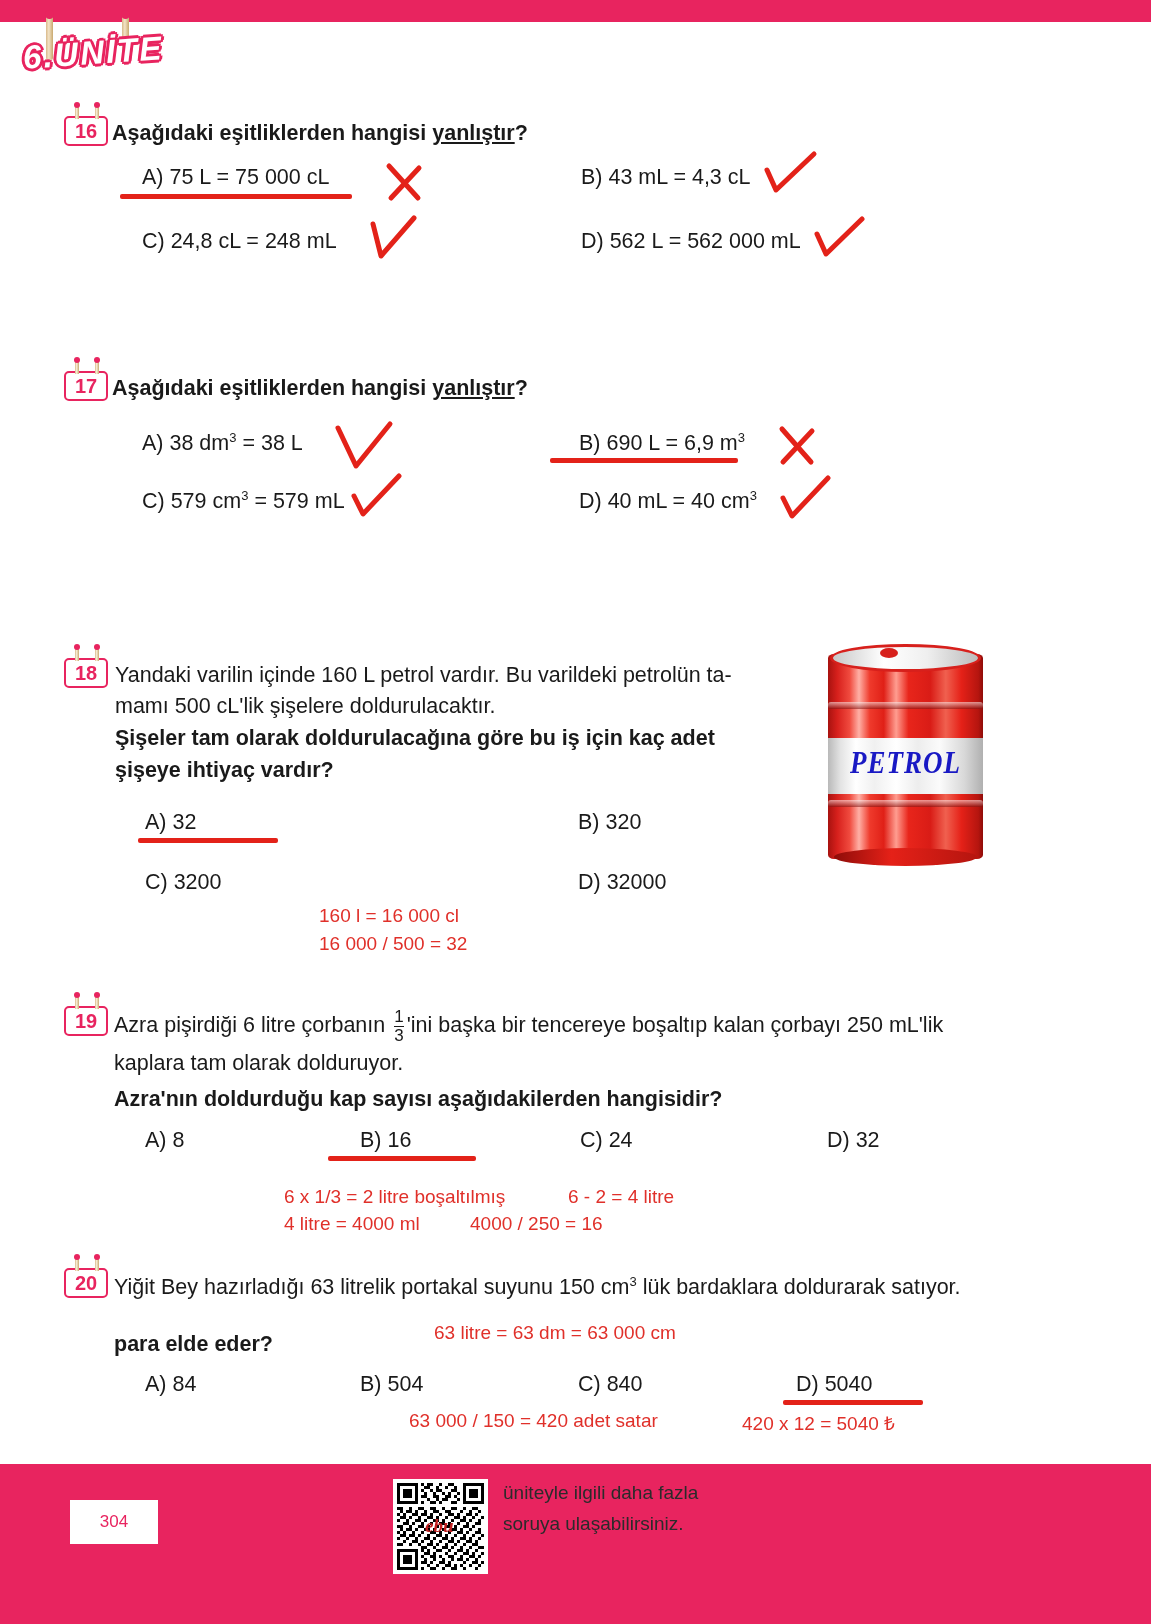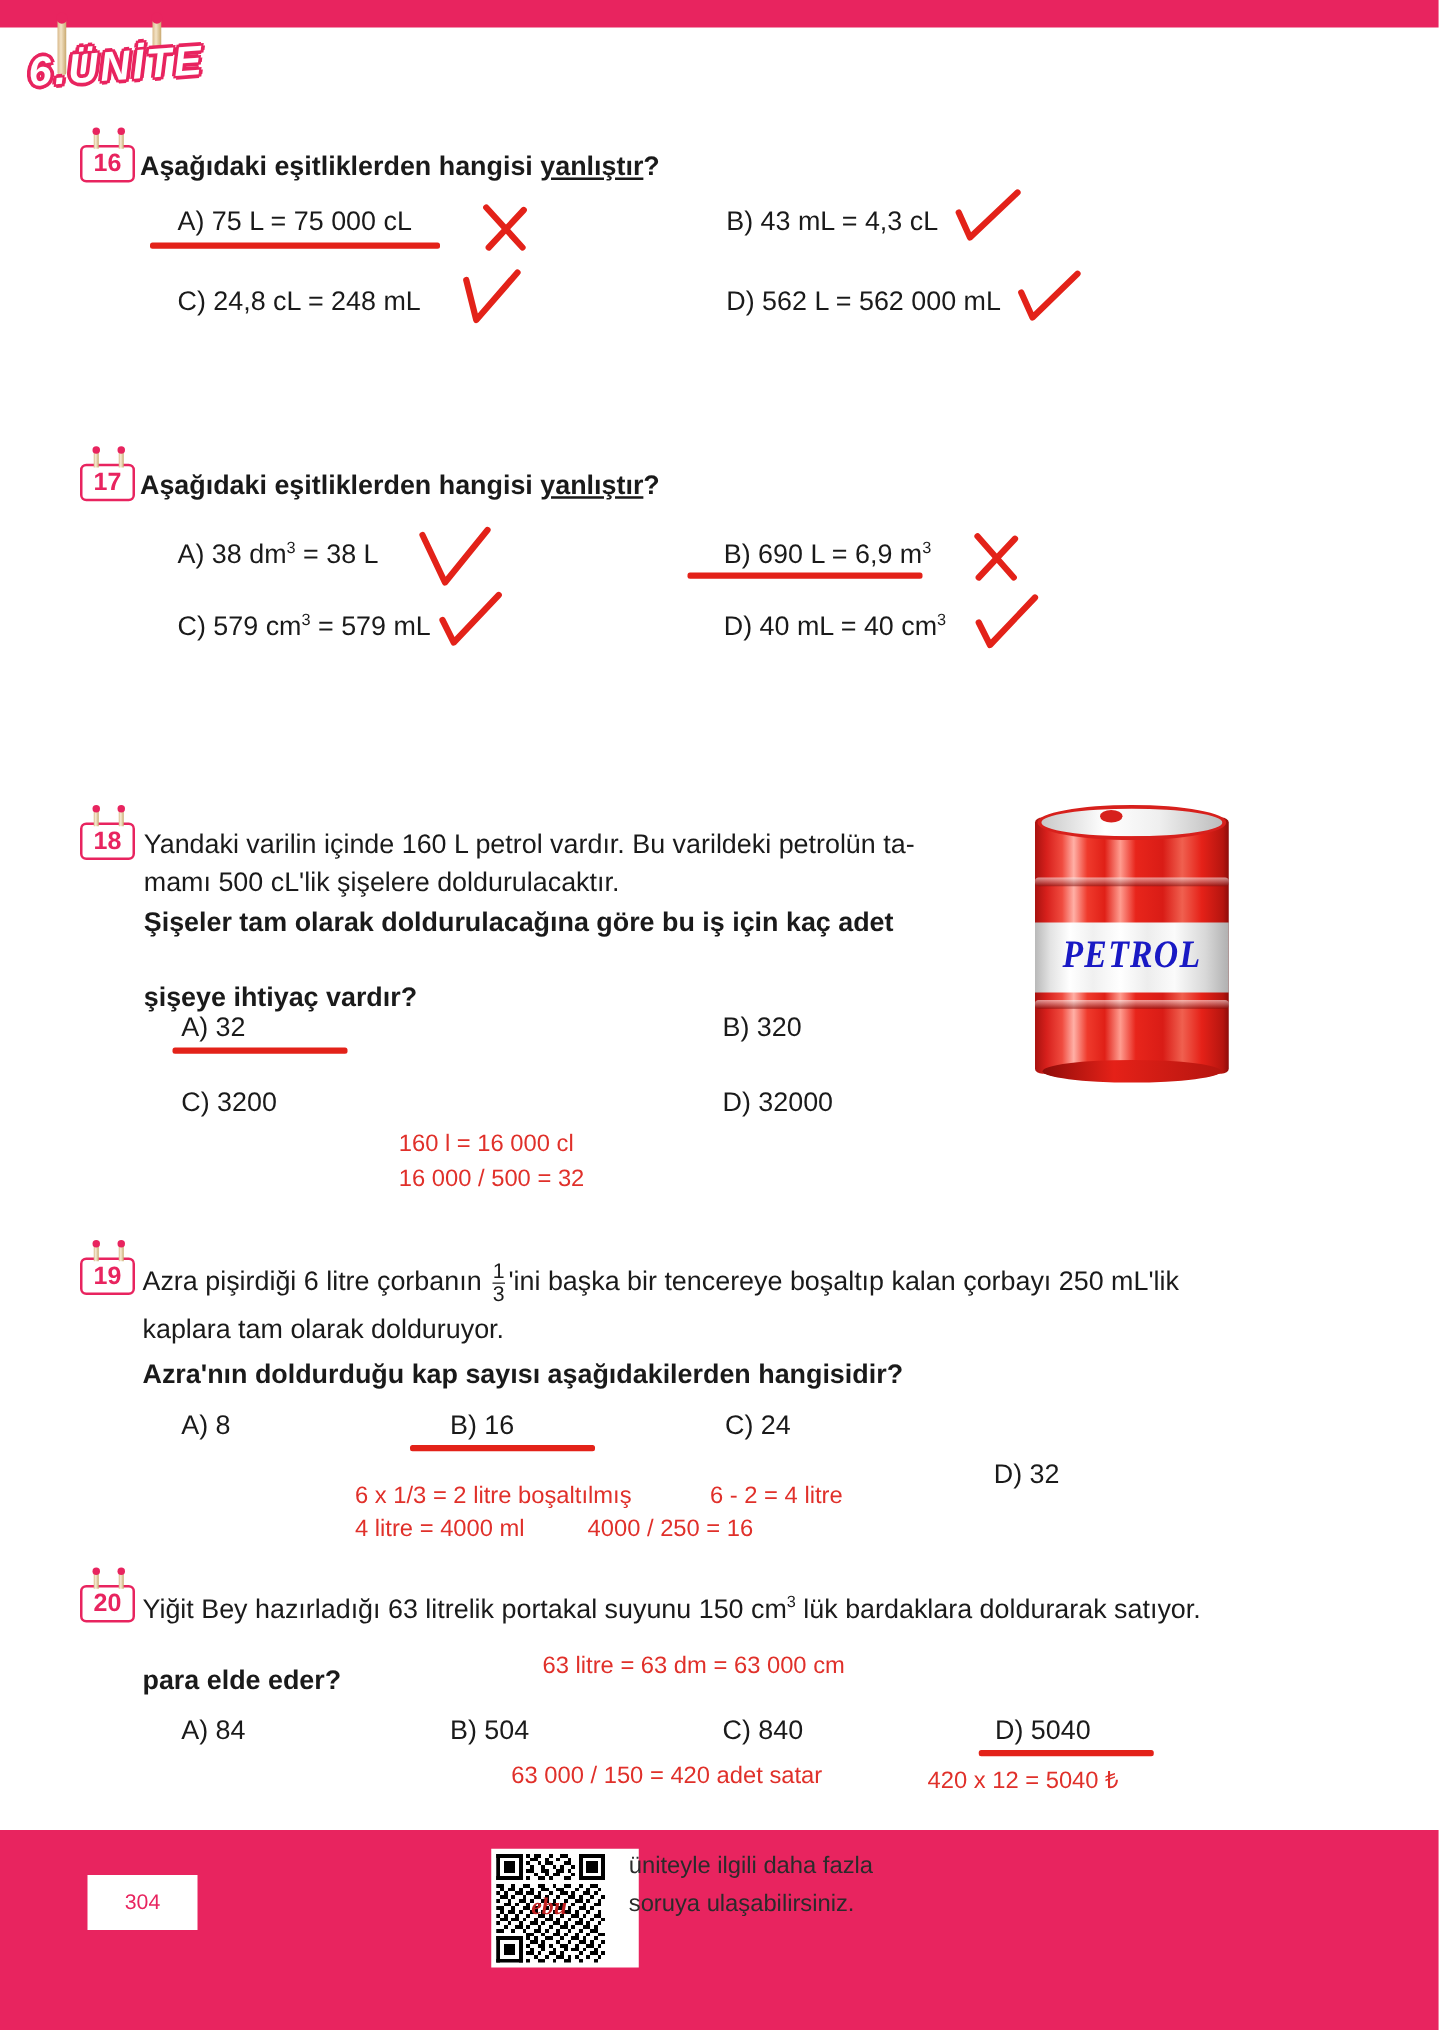--- a/index.html
+++ b/index.html
@@ -219,21 +219,21 @@
     width: 88px; height: 44px;
     background: #ffffff;
     color: #e8245f;
     font-size: 17px;
     text-align: center;
     line-height: 44px;
   }
   .qr {
     position: absolute;
     left: 393px; top: 1479px;
-    width: 118px; height: 95px;
+    width: 95px; height: 95px;
     background: #ffffff;
     padding: 4px;
   }
   .qr svg { display:block; width:87px; height:87px; }
   .qr-label {
     position: absolute;
     left: 503px; top: 1477px;
     width: 260px;
     color: #2b2b2b;
     font-size: 19px;
@@ -361,21 +361,21 @@
   </div>
 
   <div class="qnum" style="left:64px; top:658px;">
     <span class="clip c1"></span>
     <span class="clip c2"></span>
     <span>18</span>
   </div>
   <div class="qtext normal" style="left:115px; top:660px;">Yandaki varilin içinde 160 L petrol vardır. Bu varildeki petrolün ta-</div>
   <div class="qtext normal" style="left:115px; top:691px;">mamı 500 cL'lik şişelere doldurulacaktır.</div>
   <div class="qtext bold" style="left:115px; top:723px; width:655px; text-align:justify;">Şişeler tam olarak doldurulacağına göre bu iş için kaç adet</div>
-  <div class="qtext bold" style="left:115px; top:755px;margin-top:28px;">şişeye ihtiyaç vardır?</div>
+  <div class="qtext bold" style="left:115px; top:755px;">şişeye ihtiyaç vardır?</div>
 
   <div class="opt" style="left:145px; top:810px;">A) 32</div>
   <div class="ul-red" style="left:138px; top:838px; width:140px;"></div>
   <div class="opt" style="left:578px; top:810px;">B) 320</div>
   <div class="opt" style="left:145px; top:870px;">C) 3200</div>
   <div class="opt" style="left:578px; top:870px;">D) 32000</div>
 
   <div class="red-note" style="left:319px; top:905px;">160 l = 16 000 cl</div>
   <div class="red-note" style="left:319px; top:933px;">16 000 / 500 = 32</div>
 
@@ -402,21 +402,21 @@
       <span class="den">3</span>
     </span><span>'ini başka bir tencereye boşaltıp kalan çorbayı 250 mL'lik</span>
   </div>
   <div class="qtext normal" style="left:114px; top:1048px;">kaplara tam olarak dolduruyor.</div>
   <div class="qtext bold" style="left:114px; top:1084px;">Azra'nın doldurduğu kap sayısı aşağıdakilerden hangisidir?</div>
 
   <div class="opt" style="left:145px; top:1128px;">A) 8</div>
   <div class="opt" style="left:360px; top:1128px;">B) 16</div>
   <div class="ul-red" style="left:328px; top:1156px; width:148px;"></div>
   <div class="opt" style="left:580px; top:1128px;">C) 24</div>
-  <div class="opt" style="left:795px; top:1128px;margin-top:39px;">D) 32</div>
+  <div class="opt" style="left:827px; top:1128px;">D) 32</div>
 
   <div class="red-note" style="left:284px; top:1186px;">6 x 1/3 = 2 litre boşaltılmış</div>
   <div class="red-note" style="left:568px; top:1186px;">6 - 2 = 4 litre</div>
   <div class="red-note" style="left:284px; top:1213px;">4 litre = 4000 ml</div>
   <div class="red-note" style="left:470px; top:1213px;">4000 / 250 = 16</div>
 
   <div class="qnum" style="left:64px; top:1268px;">
     <span class="clip c1"></span>
     <span class="clip c2"></span>
     <span>20</span>

